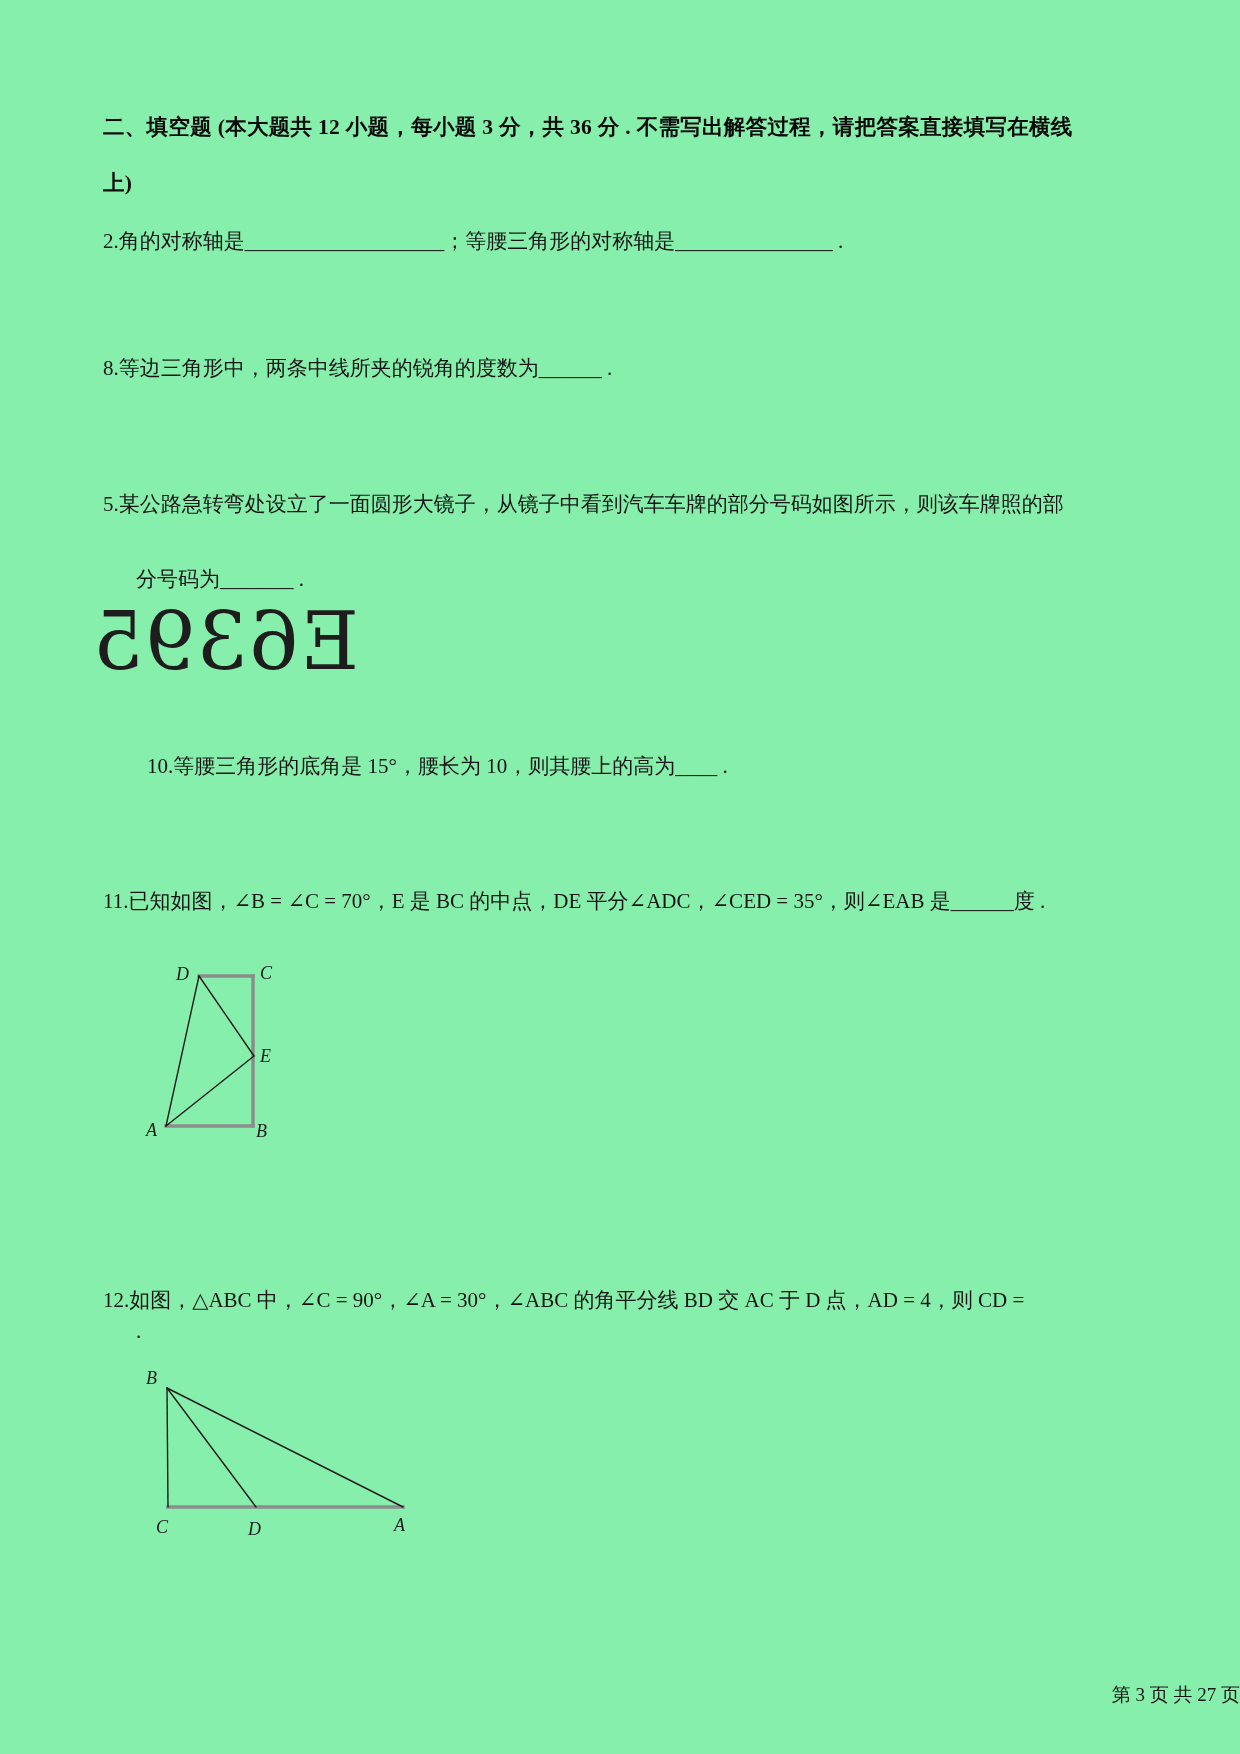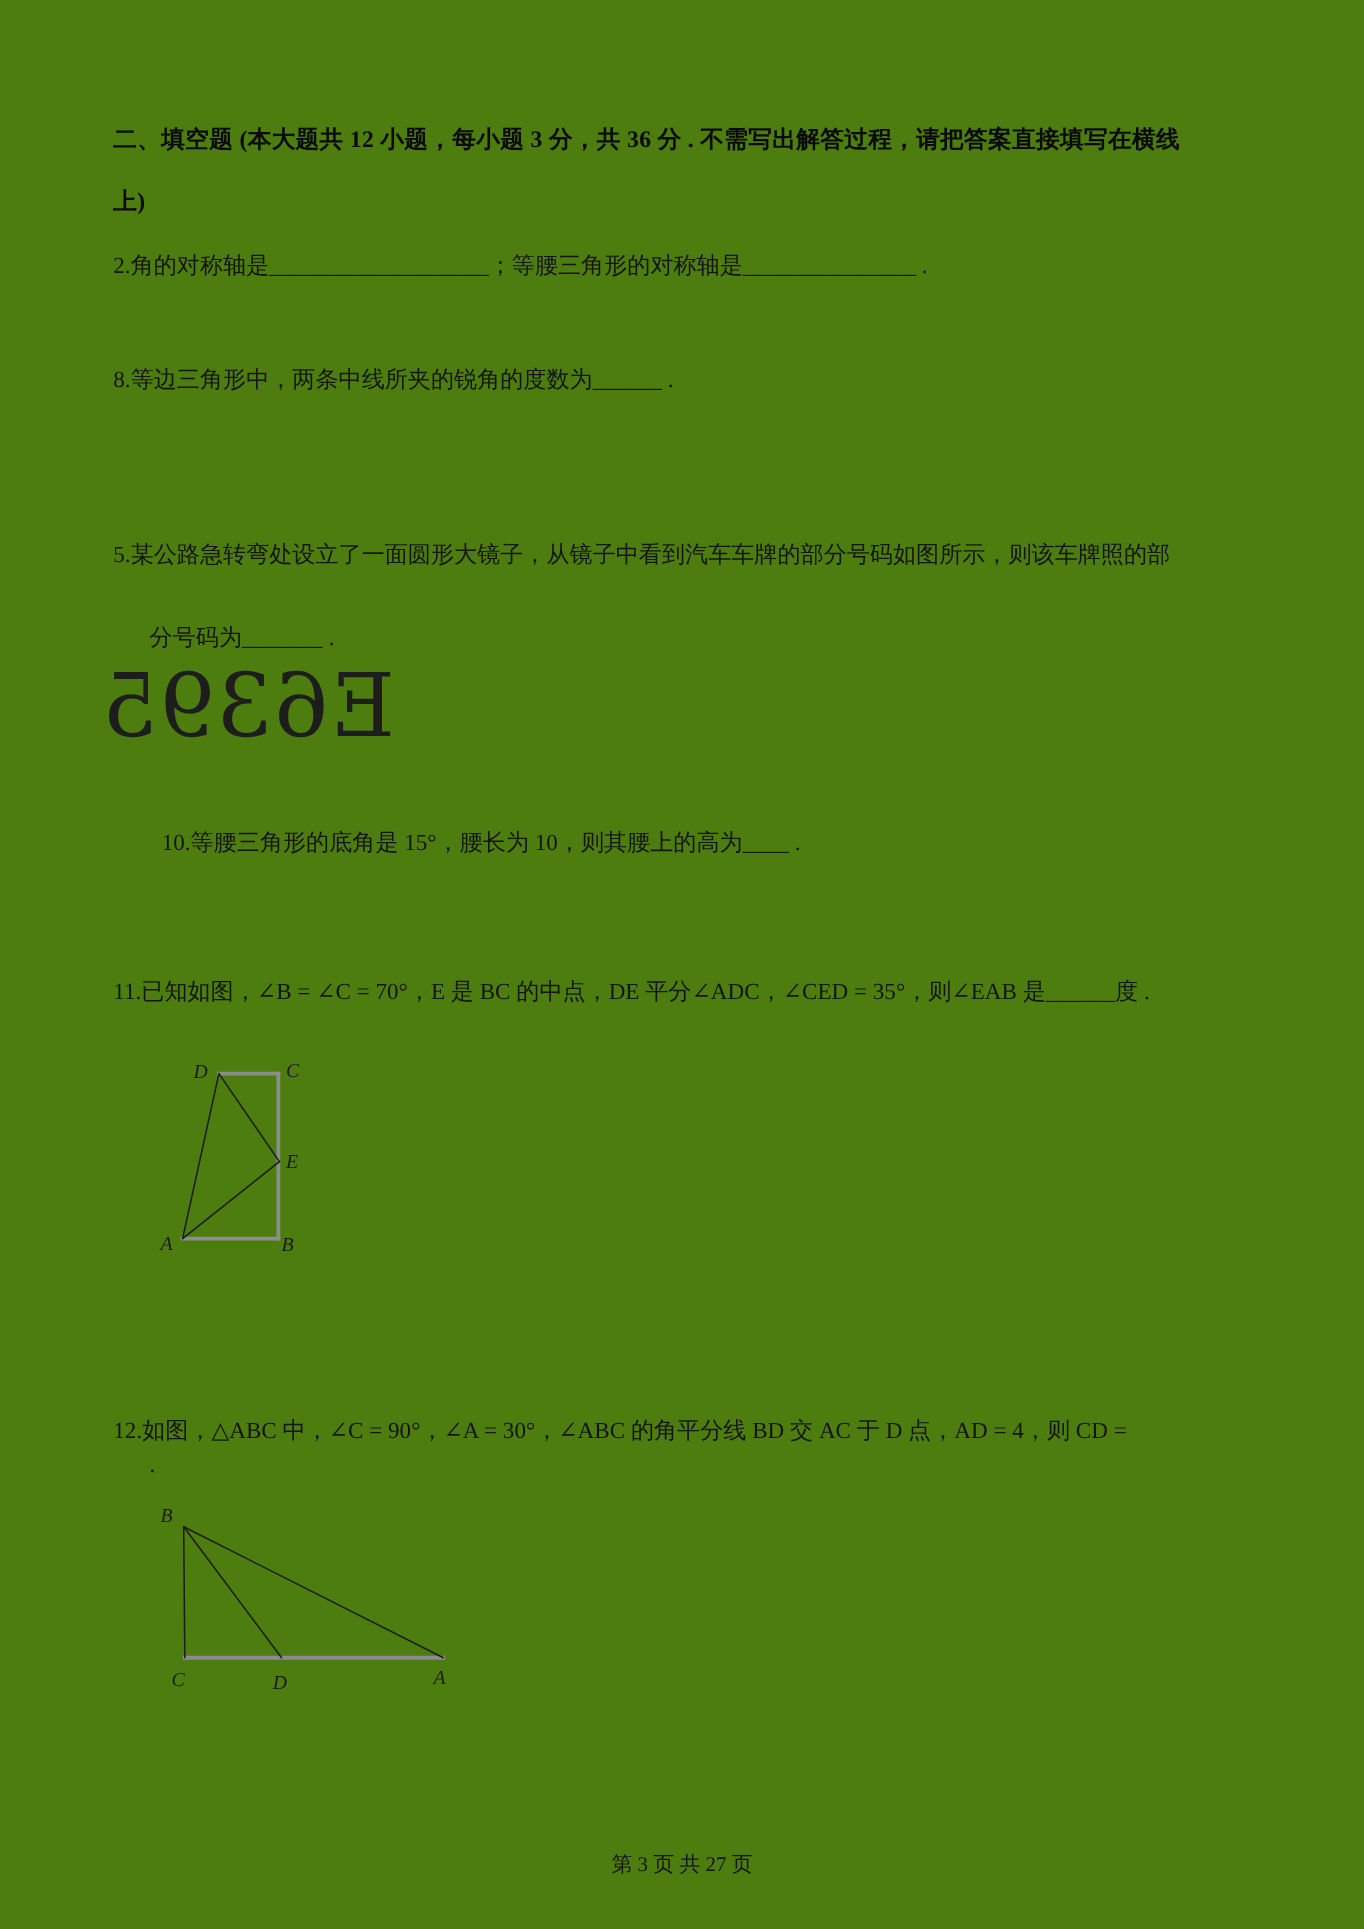--- a/index.html
+++ b/index.html
@@ -1,20 +1,20 @@
 <!DOCTYPE html>
 <html><head>
 <meta charset="utf-8">
 <style>
   html, body { margin: 0; padding: 0; background: #ffffff; }
   .page {
     position: relative;
     width: 1240px;
     height: 1754px;
-    background: #4d7c0f;
+    background: #86efac;
     font-family: "Liberation Serif", "DejaVu Serif", "DejaVu Sans", serif;
     color: #151515;
     overflow: hidden;
   }
   .line {
     position: absolute;
     font-size: 21px;
     line-height: 30px;
     white-space: pre;
     color: #151515;
@@ -44,37 +44,37 @@
     font-style: italic;
     font-size: 18px;
     fill: #1c1c1c;
   }
   .edge-thick { stroke: #8c8c8c; stroke-width: 3.5; stroke-linecap: square; }
   .edge-thin  { stroke: #1c1c1c; stroke-width: 1.4; stroke-linecap: round; }
   .footer {
     position: absolute;
     left: 0; right: 0;
     top: 1682px;
-    text-align: center;
+    text-align: right;
     font-size: 19px;
     color: #151515;
     white-space: pre;
   }
 </style>
 </head>
 <body>
 
 <div class="page">
 
   <div class="line heading" style="left:103px; top:112px;">二、填空题 (本大题共 12 小题，每小题 3 分，共 36 分 . 不需写出解答过程，请把答案直接填写在横线</div>
   <div class="line heading" style="left:103px; top:168px;">上)</div>
 
   <div class="line" style="left:103px; top:226px;">2.角的对称轴是___________________；等腰三角形的对称轴是_______________ .</div>
 
-  <div class="line" style="left:103px; top:330px;">8.等边三角形中，两条中线所夹的锐角的度数为______ .</div>
+  <div class="line" style="left:103px; top:353px;">8.等边三角形中，两条中线所夹的锐角的度数为______ .</div>
 
   <div class="line" style="left:103px; top:489px;">5.某公路急转弯处设立了一面圆形大镜子，从镜子中看到汽车车牌的部分号码如图所示，则该车牌照的部</div>
   <div class="line" style="left:136px; top:564px;">分号码为_______ .</div>
 
   <div class="plate">E6395</div>
 
   <div class="line" style="left:103px; top:751px;margin-left:44px;">10.等腰三角形的底角是 15°，腰长为 10，则其腰上的高为____ .</div>
 
   <div class="line" style="left:103px; top:886px;">11.已知如图，∠B = ∠C = 70°，E 是 BC 的中点，DE 平分∠ADC，∠CED = 35°，则∠EAB 是______度 .</div>
 

